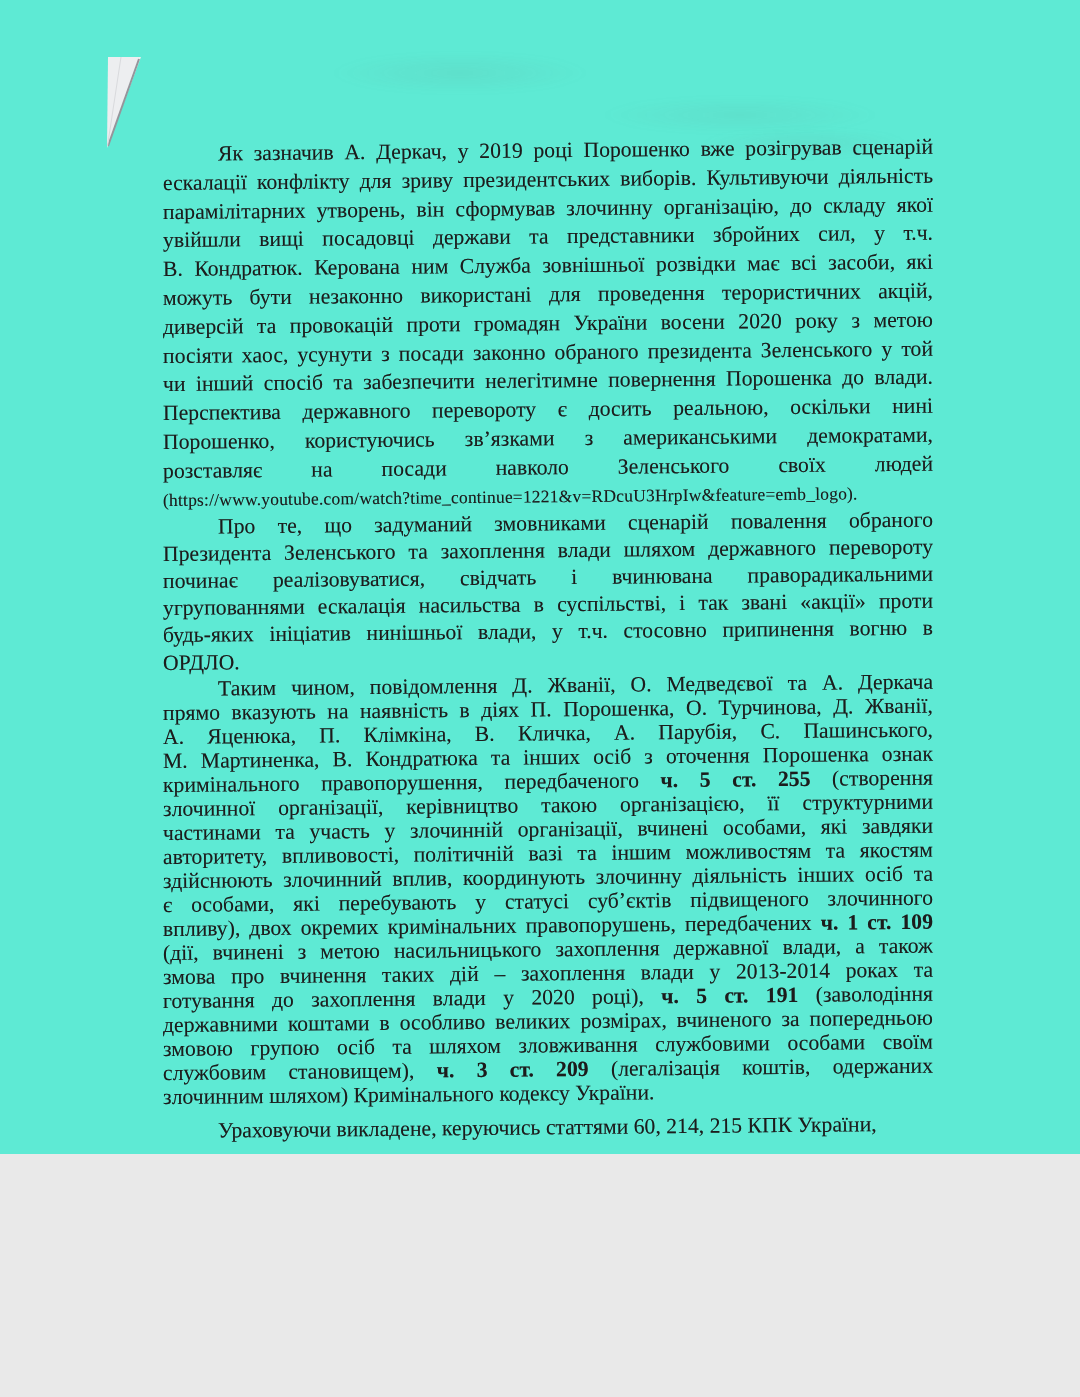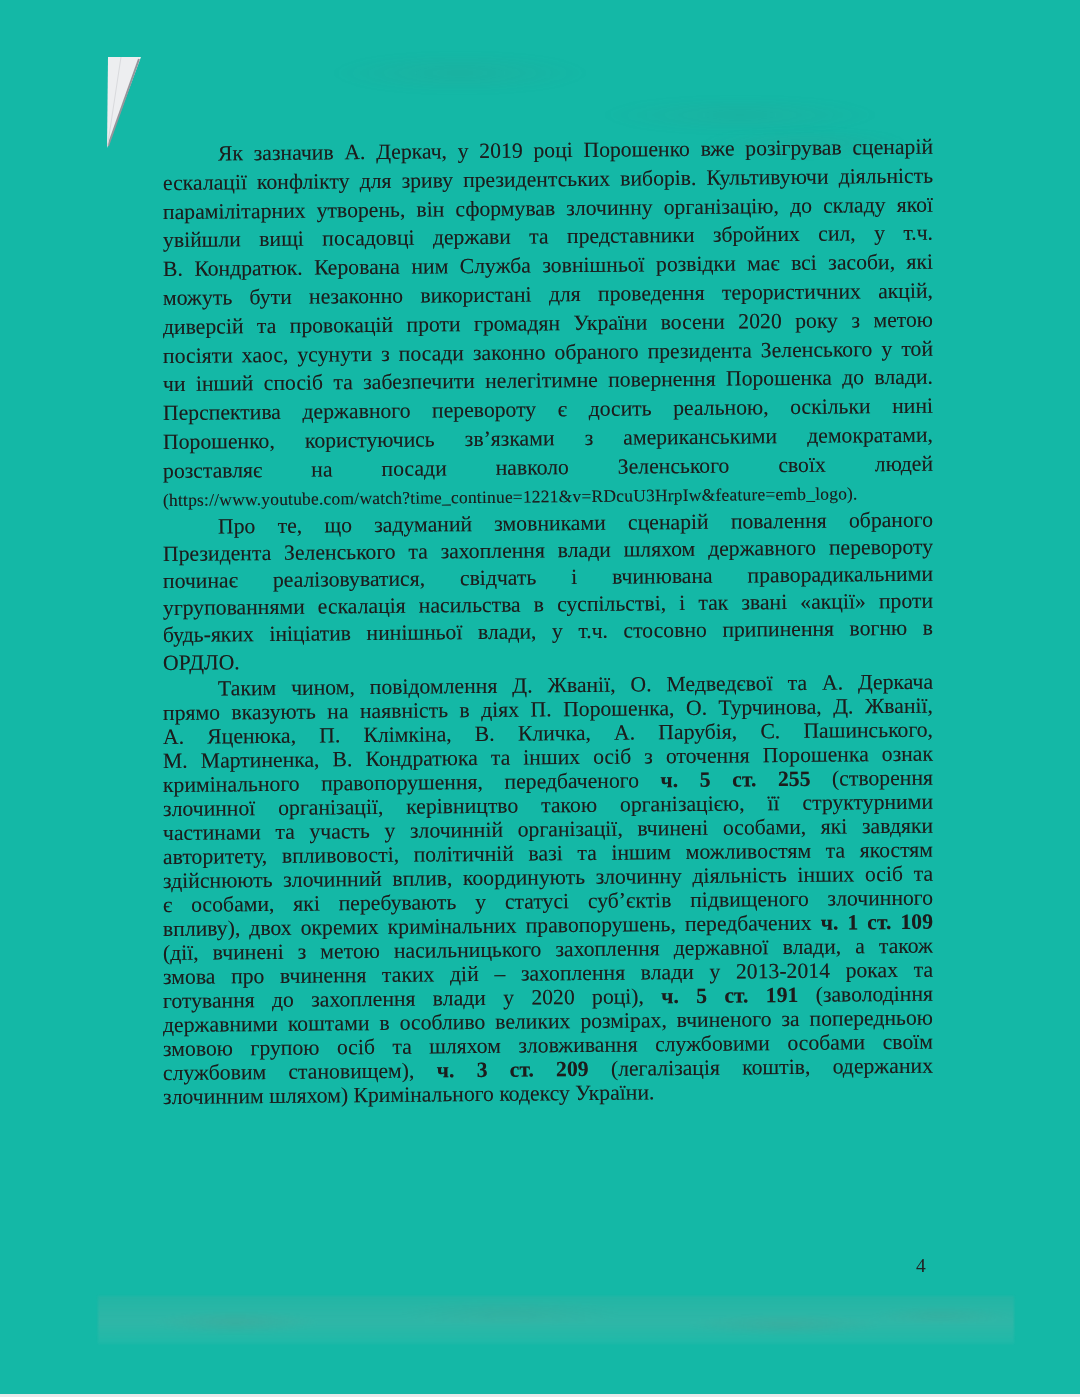--- a/index.html
+++ b/index.html
@@ -1,20 +1,20 @@
 <!DOCTYPE html>
 <html><head>
 <meta charset="utf-8">
 <style>
   html, body { margin: 0; padding: 0; background: #e9e9e9; }
   .paper {
     position: relative;
     width: 1080px;
-    height: 1394px;
-    background: #14b8a6;
+    height: 1154px;
+    background: #5eead4;
     overflow: hidden;
     font-family: "Liberation Serif", "DejaVu Serif", serif;
     color: #1c1c1c;
   }
   .content {
     position: absolute;
     left: 163px;
     top: 140px;
     width: 770px;
     font-size: 21.7px;
@@ -117,19 +117,22 @@
         <div class="line j"><span>є особами, які перебувають у статусі суб’єктів підвищеного злочинного</span></div>
         <div class="line j"><span>впливу), двох окремих кримінальних правопорушень, передбачених </span><span class="b">ч. 1 ст. 109</span></div>
         <div class="line j"><span>(дії, вчинені з метою насильницького захоплення державної влади, а також</span></div>
         <div class="line j"><span>змова про вчинення таких дій – захоплення влади у 2013-2014 роках та</span></div>
         <div class="line j"><span>готування до захоплення влади у 2020 році), </span><span class="b">ч. 5 ст. 191</span><span> (заволодіння</span></div>
         <div class="line j"><span>державними коштами в особливо великих розмірах, вчиненого за попередньою</span></div>
         <div class="line j"><span>змовою групою осіб та шляхом зловживання службовими особами своїм</span></div>
         <div class="line j"><span>службовим становищем), </span><span class="b">ч. 3 ст. 209</span><span> (легалізація коштів, одержаних</span></div>
         <div class="line"><span>злочинним шляхом) Кримінального кодексу України.</span></div>
       </div>
+      <div class="para" style="line-height: 26px; margin-top: 9px;">
+        <div class="line ind"><span>Ураховуючи викладене, керуючись статтями 60, 214, 215 КПК України,</span></div>
+      </div>
     </div>
 
   <div class="page-number">4</div>
 
   <div class="scan-band"></div>
 
 </div>
 
 </body></html>

